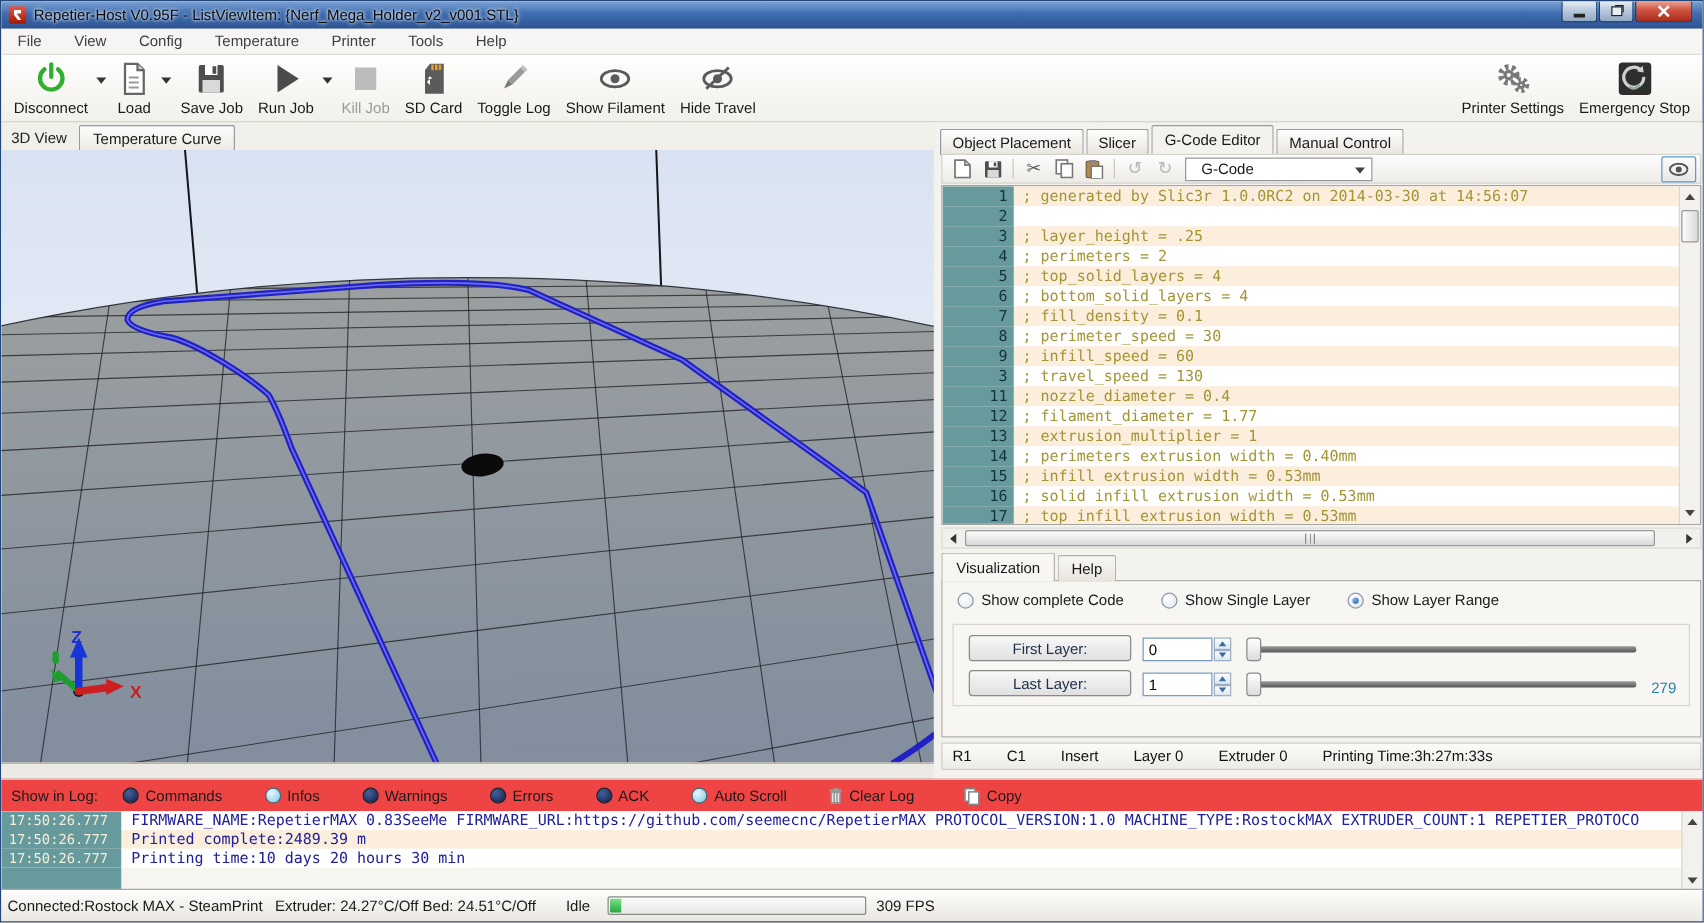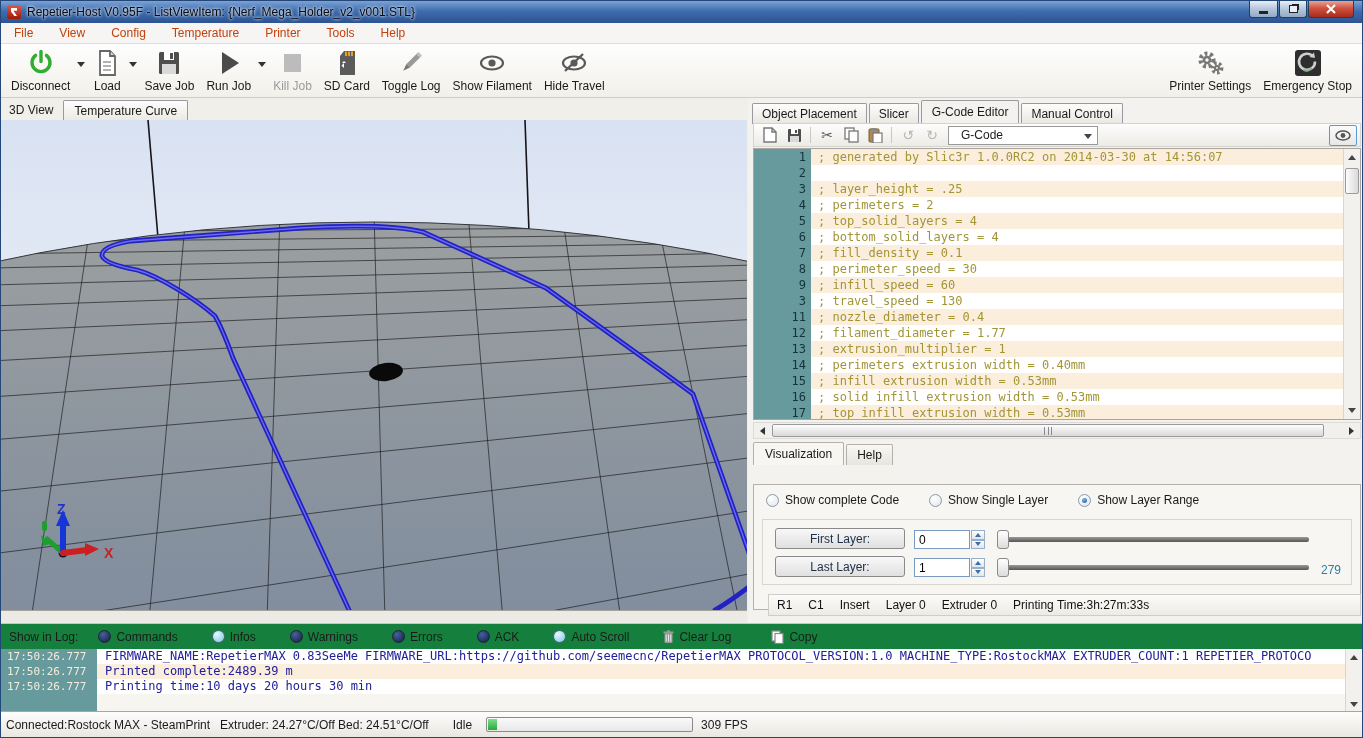--- a/index.html
+++ b/index.html
@@ -22,21 +22,21 @@
   .wbtn { height:17px; border:1px solid #1e3f66; border-top:none; border-radius:0 0 3px 3px;
     background:linear-gradient(#e8eef6,#b9c9dd 45%,#93a9c4); margin-left:1px;
     display:flex; align-items:center; justify-content:center; }
   .wbtn.min { width:29px; } .wbtn.max { width:28px; } 
   .wbtn.close { width:46px; background:linear-gradient(#e9a396,#cf5340 45%,#a92c1c); }
   .glyph-min { width:9px; height:3px; background:#222; margin-top:6px; }
   .glyph-max { width:9px; height:8px; border:1px solid #222; background:#e8eef6; box-shadow:2px -2px 0 -1px #222; }
   
   .menubar { position:absolute; top:22px; left:0; right:0; height:21px; background:#f6f5f3;
     border-bottom:1px solid #e0ded8; display:flex; align-items:center; }
-  .menu-item { padding:2px 13px; color:#c2410c; }
+  .menu-item { padding:2px 13px; color:#404040; }
   
   .toolbar { position:absolute; top:43px; left:0; right:0; height:54px;
     background:linear-gradient(#fefefe,#f2f0ea); border-bottom:1px solid #cfcdc6;
     display:flex; align-items:stretch; padding:2px 4px 0 4px; }
   .tbtn { display:flex; flex-direction:column; align-items:center; justify-content:flex-start;
     padding:2px 6px 0 6px; }
   .tbtn .ticon { width:30px; height:30px; display:block; }
   .tbtn .tlabel { font-size:12px; margin-top:1px; white-space:nowrap; }
   .tbtn.disabled .tlabel { color:#9b9b9b; }
   .tcaret { width:10px; display:flex; align-items:center; justify-content:center; padding-bottom:14px; }
@@ -94,21 +94,21 @@
   .hbtn { position:absolute; top:1px; width:15px; height:13px; display:flex; align-items:center; justify-content:center; }
   .hthumb { position:absolute; top:1px; left:18px; right:36px; height:13px; border:1px solid #9a9a9a; border-radius:2px;
     background:linear-gradient(#fdfdfd,#d9d9d9); display:flex; align-items:center; justify-content:center; }
   .grip { width:8px; height:8px; border-left:1px solid #8a8a8a; border-right:1px solid #8a8a8a;
     background:linear-gradient(to right, transparent 3px, #8a8a8a 3px, #8a8a8a 4px, transparent 4px); }
   
   .viztabs { position:absolute; top:346px; left:5px; height:21px; display:flex; align-items:flex-end; z-index:2; }
   .viztab { border:1px solid #b3b1aa; border-bottom:none; border-radius:2px 2px 0 0; padding:3px 10px; margin-right:2px;
     background:linear-gradient(#f8f7f4,#e8e5de); }
   .viztab.active { background:#f7f6f2; padding:4px 11px; }
-  .vizbody { position:absolute; top:386px; left:5px; right:3px; height:126px; background:#f7f6f2; border:1px solid #b3b1aa; }
+  .vizbody { position:absolute; top:366px; left:5px; right:3px; height:126px; background:#f7f6f2; border:1px solid #b3b1aa; }
   .radio-row { position:absolute; top:8px; left:12px; display:flex; align-items:center; }
   .radio { display:flex; align-items:center; margin-right:30px; }
   .rdot { width:13px; height:13px; border-radius:50%; border:1px solid #8a9ba9;
     background:radial-gradient(circle at 35% 30%, #ffffff, #dfe5ea); margin-right:6px; position:relative; }
   .radio.sel .rdot::after { content:""; position:absolute; left:3px; top:3px; width:5px; height:5px; border-radius:50%;
     background:radial-gradient(circle at 35% 30%, #7db2e8, #1f57a8); }
   .groupbox { position:absolute; top:34px; left:8px; right:8px; height:66px; border:1px solid #d8d6cf; }
   .layer-row { position:absolute; left:12px; right:10px; height:21px; display:flex; align-items:flex-end; }
   .layer-row.r1 { top:8px; } .layer-row.r2 { top:36px; }
   .lbtn { width:130px; height:21px; border:1px solid #8a8a8a; border-radius:3px;
@@ -121,25 +121,25 @@
   .spin .tri-up { border-bottom-color:#3a6ea5; border-left-width:3px; border-right-width:3px; border-bottom-width:4px; }
   .spin .tri-down { border-top-color:#3a6ea5; border-left-width:3px; border-right-width:3px; border-top-width:4px; }
   .slider { flex:1; height:19px; position:relative; margin-left:12px; }
   .strack { position:absolute; left:2px; right:2px; top:7px; height:5px; border-radius:2px;
     background:linear-gradient(#9a9a9a,#555); }
   .sthumb { position:absolute; left:0; top:0; width:12px; height:19px; border:1px solid #8a8a8a; border-radius:3px;
     background:linear-gradient(#ffffff,#dcdcdc); }
   .maxlayer { width:30px; text-align:right; color:#2b7fa6; }
   .maxspacer { width:30px; }
   
-  .estatus { position:absolute; top:496px; left:20px; right:3px; height:22px; border:1px solid #cfcdc6;
-    background:linear-gradient(#fbfbfa,#edebe5); display:flex; align-items:center; padding-left:8px; }
+  .estatus { position:absolute; top:496px; left:5px; right:3px; height:22px; border:1px solid #cfcdc6;
+    background:linear-gradient(#fbfbfa,#edebe5); display:flex; align-items:center; padding-left:8px;gap:12px; }
   .estatus span { margin-right:16px; color:#111; }
   
-  .logbar { position:absolute; top:622px; left:0; right:0; height:26px; background:#15803d;
+  .logbar { position:absolute; top:622px; left:0; right:0; height:26px; background:#ef4444;
     border-top:1px solid #c8c6c0; display:flex; align-items:center; padding-left:8px; }
   .logbar .lab { margin-right:20px; }
   .toggle { display:flex; align-items:center; margin-right:34px; }
   .dot { width:13px; height:13px; border-radius:50%; border:1px solid #20242c; margin-right:5px;
     background:radial-gradient(circle at 35% 30%, #44619e, #131d43); }
   .toggle.on .dot { background:radial-gradient(circle at 35% 30%, #e5f8ff, #7cc4e0); border-color:#4a6a7a; }
   .logaction { display:flex; align-items:center; margin-right:40px; }
   .logaction svg { margin-right:5px; }
   
   .logarea { position:absolute; top:648px; left:0; right:0; height:64px; background:#f6f5ef; overflow:hidden; }

